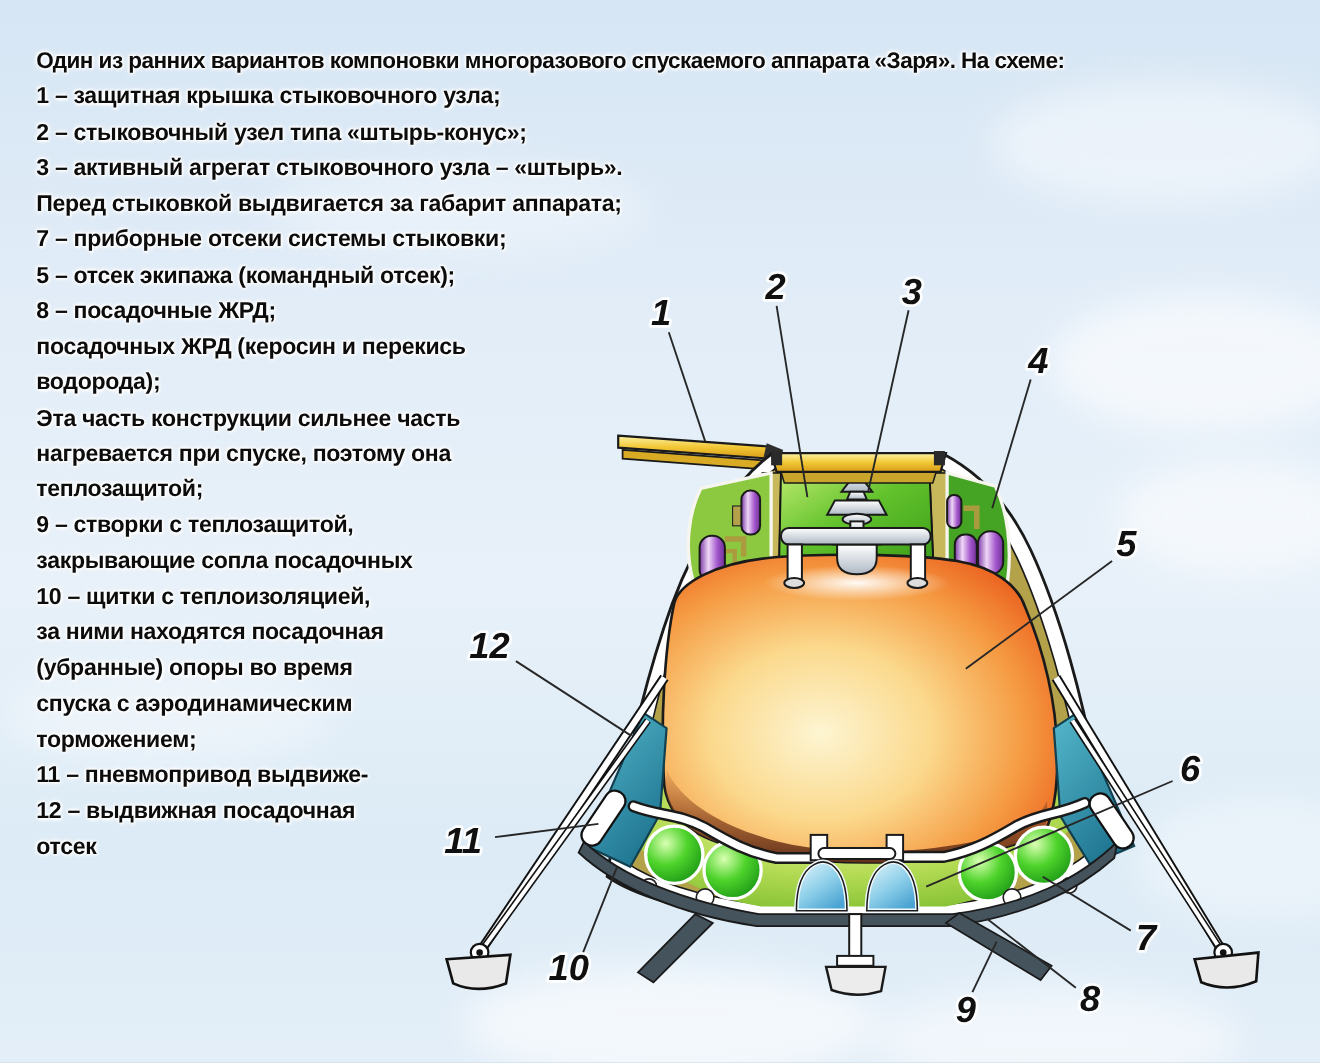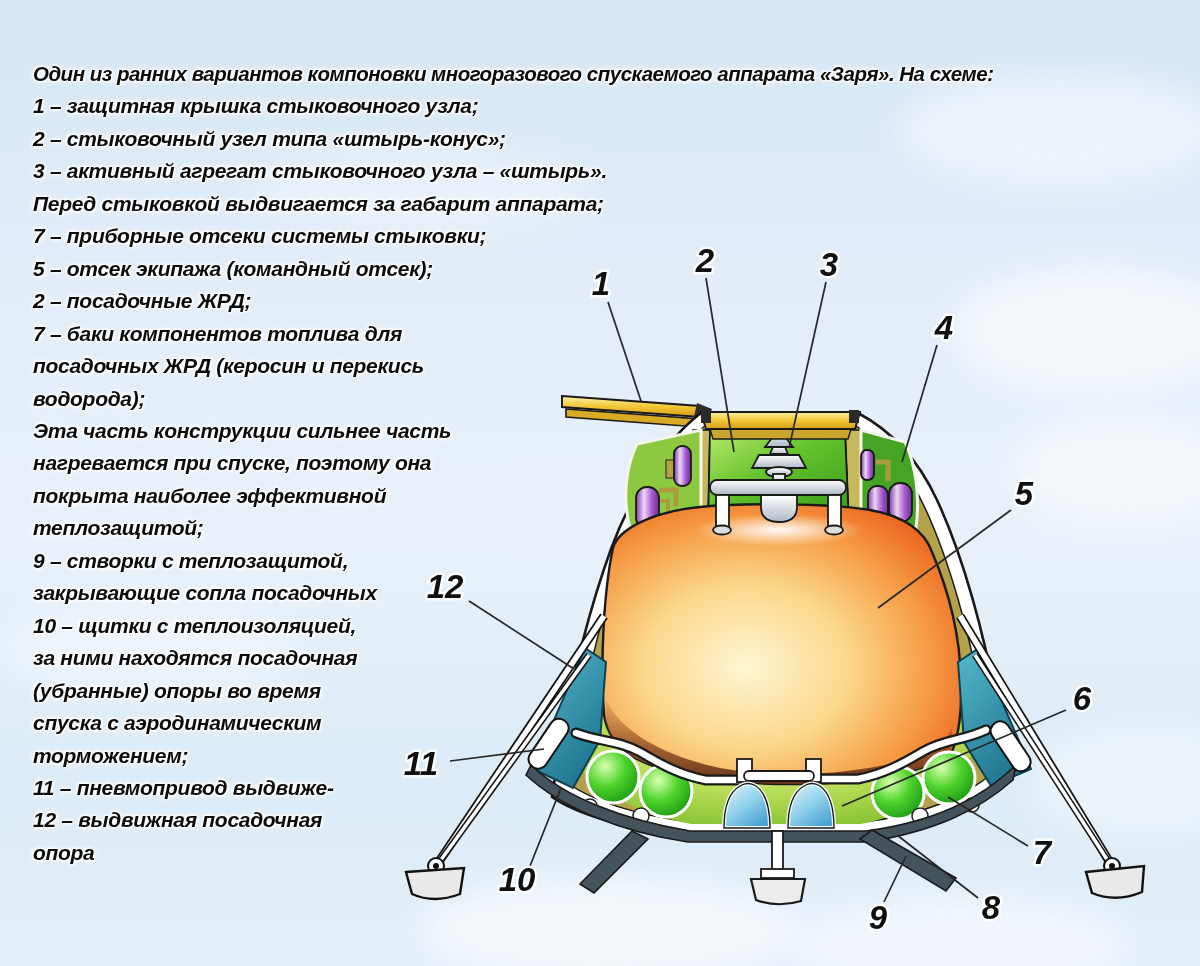--- a/index.html
+++ b/index.html
@@ -3,22 +3,22 @@
 <meta charset="utf-8">
 <style>
   html,body{margin:0;padding:0;background:#cfdfee;}
   .stage{
     position:relative;width:1200px;height:966px;overflow:hidden;
     background:linear-gradient(180deg,#d6e6f4 0%,#e2edf8 30%,#e8f1f9 55%,#dcebf6 80%,#e3eef8 100%);
     font-family:"Liberation Sans",sans-serif;
   }
   svg.art{position:absolute;left:0;top:0;}
   .legend{
-    position:absolute;left:33px;top:58px;width:1160px;
-    font-style:italic;font-weight:700;font-size:21px;line-height:32.45px;
+    position:absolute;left:33px;top:40px;width:1160px;
+    font-weight:700;font-size:21px;line-height:32.45px;
     color:#0c0c0c;letter-spacing:-0.3px;
     text-shadow:0 0 3px #fff,0 0 5px #fff,1px 1px 2px #fff,-1px -1px 2px #fff,0 0 7px rgba(255,255,255,.9);
   }
   .legend .title{font-size:20.5px;letter-spacing:-0.5px;white-space:nowrap;}
   .legend .line{width:500px;white-space:nowrap;}
   text.callout{
     font-family:"Liberation Sans",sans-serif;font-style:italic;font-weight:700;
     font-size:33px;fill:#101010;text-anchor:middle;
     paint-order:stroke;stroke:rgba(255,255,255,.85);stroke-width:5px;stroke-linejoin:round;
   }
@@ -299,33 +299,31 @@
   </svg>
 
   <div class="legend">
     <div class="title">Один из ранних вариантов компоновки многоразового спускаемого аппарата «Заря». На схеме:</div>
     <div class="line">1 – защитная крышка стыковочного узла;</div>
     <div class="line">2 – стыковочный узел типа «штырь-конус»;</div>
     <div class="line">3 – активный агрегат стыковочного узла – «штырь».</div>
     <div class="line">Перед стыковкой выдвигается за габарит аппарата;</div>
     <div class="line">7 – приборные отсеки системы стыковки;</div>
     <div class="line">5 – отсек экипажа (командный отсек);</div>
-    <div class="line">2 – посадочные ЖРД;</div>
-    <div class="line">7 – баки компонентов топлива для</div>
+    <div class="line">8 – посадочные ЖРД;</div>
     <div class="line">посадочных ЖРД (керосин и перекись</div>
     <div class="line">водорода);</div>
     <div class="line">Эта часть конструкции сильнее часть</div>
     <div class="line">нагревается при спуске, поэтому она</div>
-    <div class="line">покрыта наиболее эффективной</div>
     <div class="line">теплозащитой;</div>
     <div class="line">9 – створки с теплозащитой,</div>
     <div class="line">закрывающие сопла посадочных</div>
     <div class="line">10 – щитки с теплоизоляцией,</div>
     <div class="line">за ними находятся посадочная</div>
     <div class="line">(убранные) опоры во время</div>
     <div class="line">спуска с аэродинамическим</div>
     <div class="line">торможением;</div>
     <div class="line">11 – пневмопривод выдвиже-</div>
     <div class="line">12 – выдвижная посадочная</div>
-    <div class="line">опора</div>
+    <div class="line">отсек</div>
   </div>
 
 </div>
 
 </body></html>

